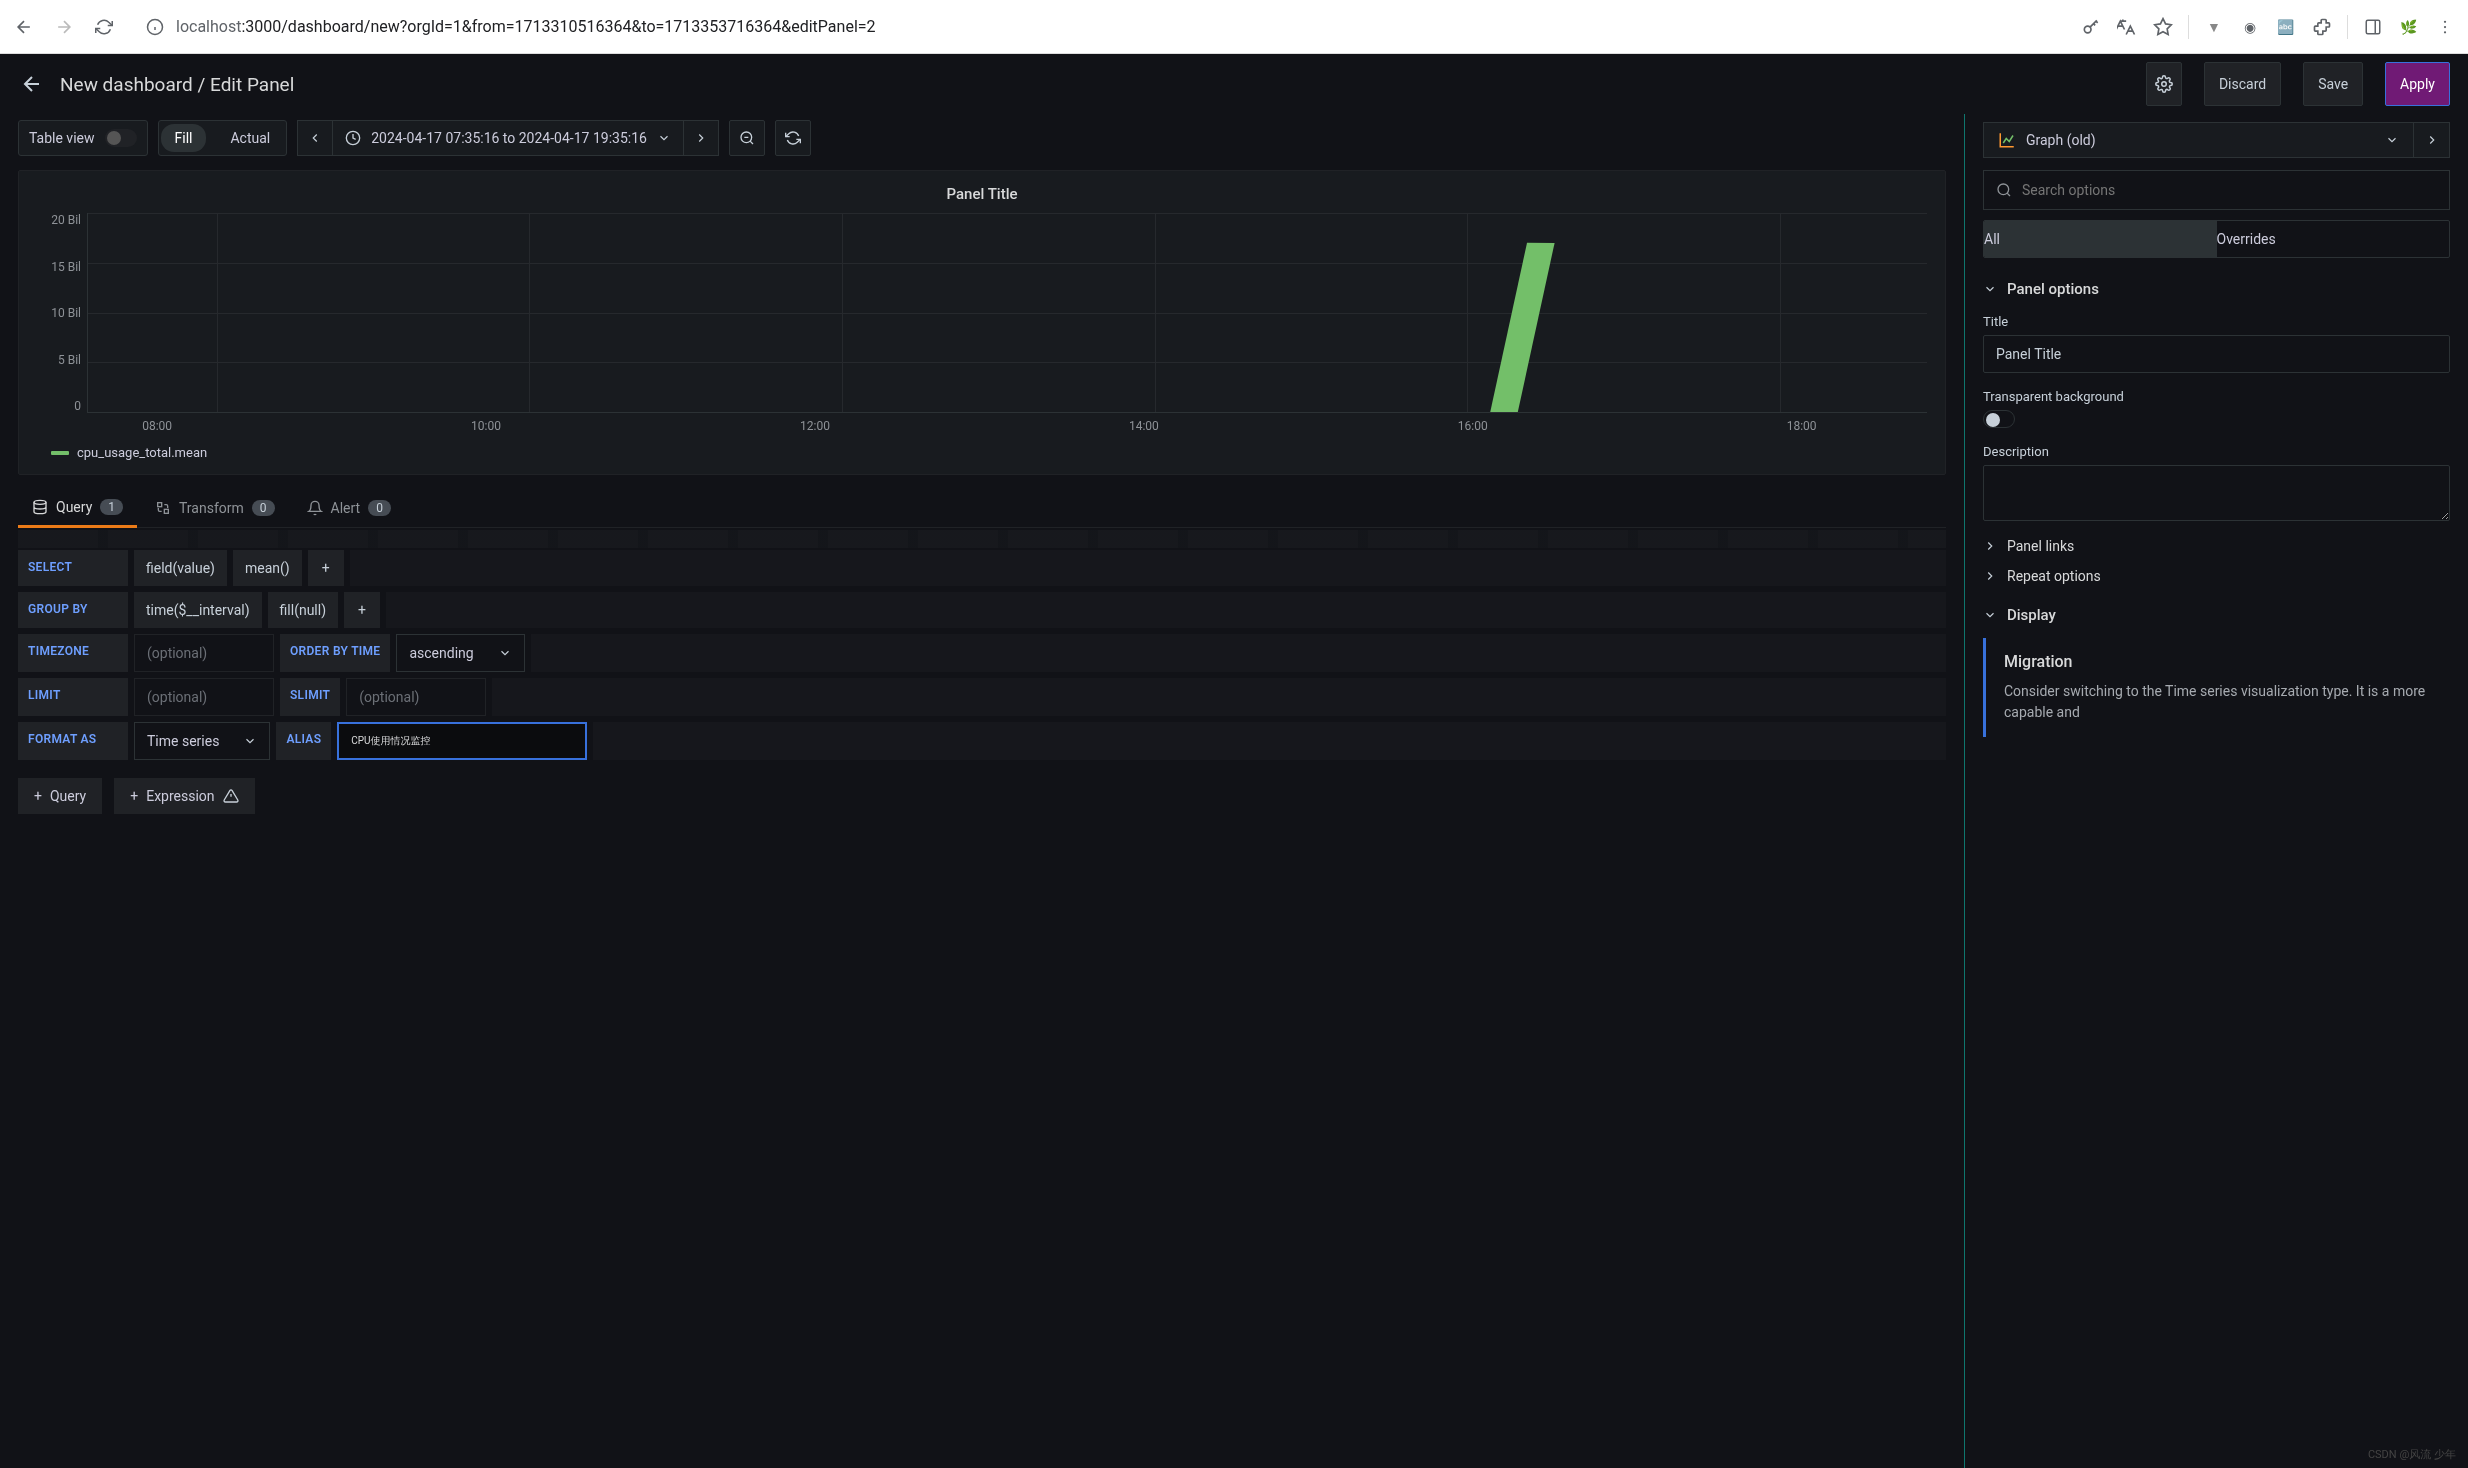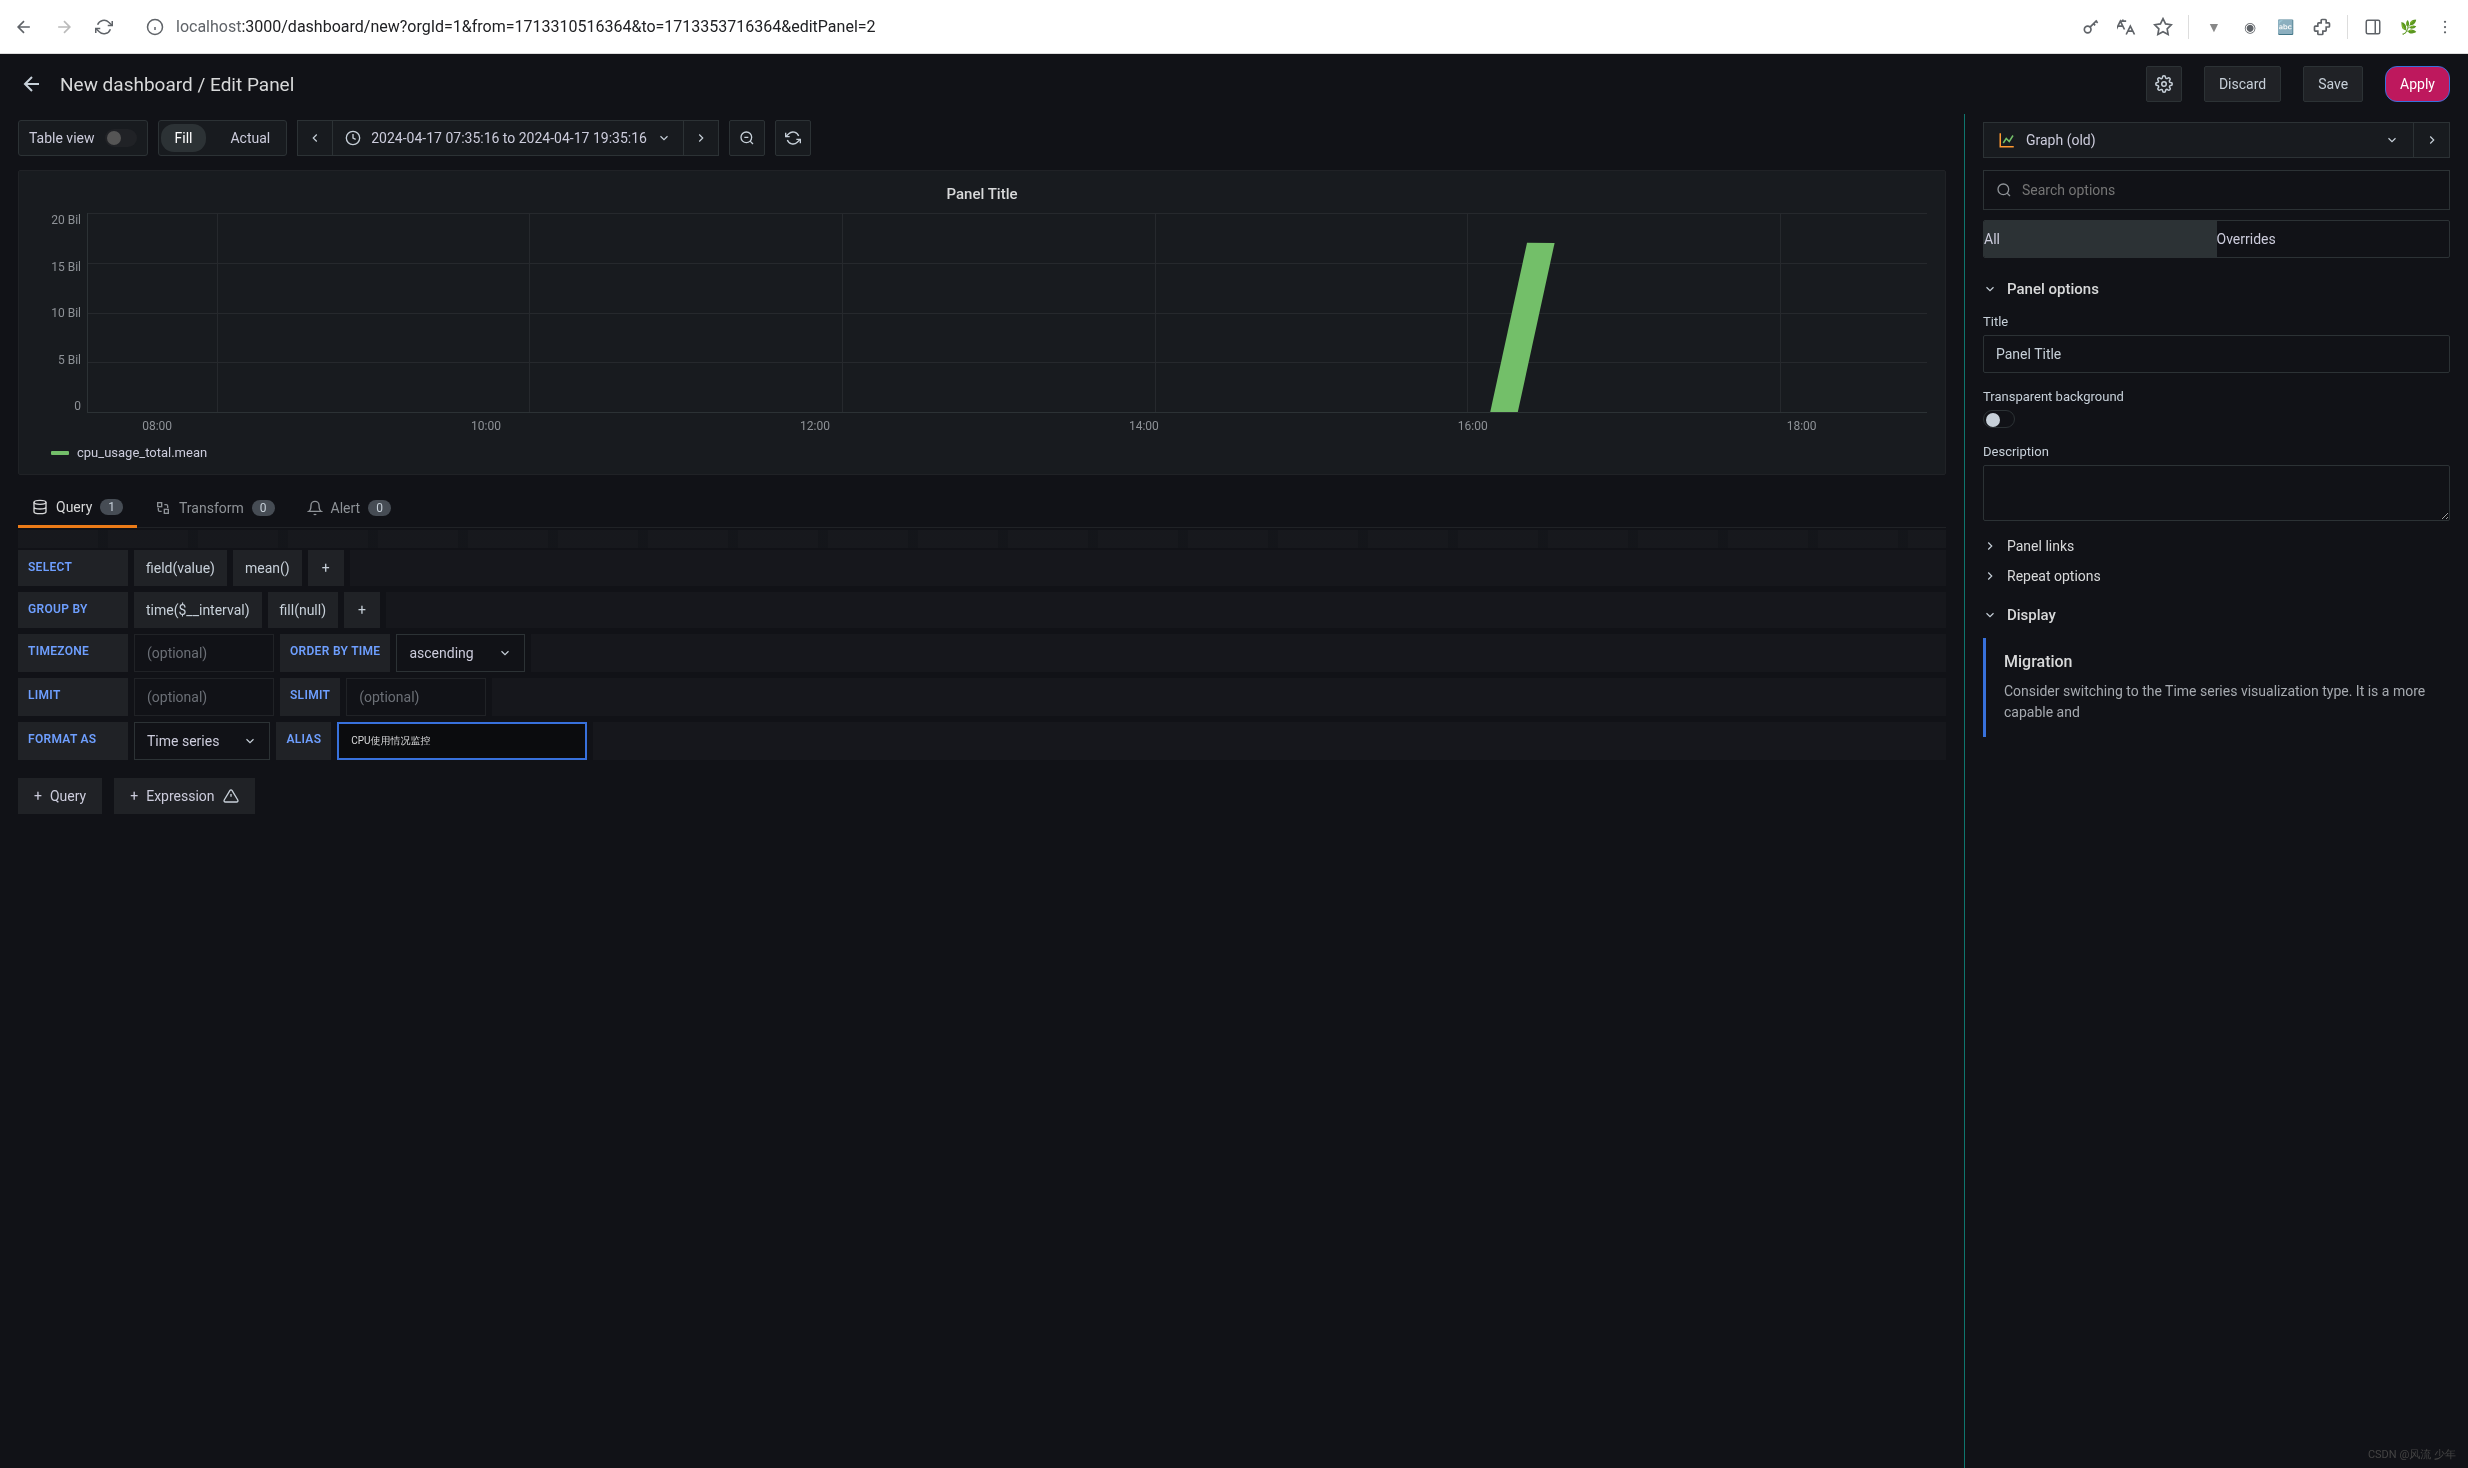--- a/index.html
+++ b/index.html
@@ -13,23 +13,23 @@
 .url-text { font-size: 16px; color: #202124; }
 .url-host-dim { color: #5f6368; }
 .browser-right { display: flex; align-items: center; gap: 14px; }
 .browser-icon { width: 22px; height: 22px; display:flex; align-items:center; justify-content:center; color:#5f6368; }
 
 
 .app-header { height: 60px; display: flex; align-items: center; padding: 0 18px; gap: 14px; }
 .back-arrow { width: 28px; height: 28px; display:flex; align-items:center; justify-content:center; cursor:pointer; }
 .breadcrumb { font-size: 19px; font-weight: 400; color: #d8d9da; }
 .header-spacer { flex: 1; }
-.hdr-btn { height: 36px; padding: 0 14px; border: 1px solid #2c3235; background: #202226; color: #c7d0d9; border-radius: 2px; display:flex; align-items:center; justify-content:center; cursor:pointer; font-size:14px; }
+.hdr-btn { height: 44px; padding: 0 14px; border: 1px solid #2c3235; background: #202226; color: #c7d0d9; border-radius: 2px; display:flex; align-items:center; justify-content:center; cursor:pointer; font-size:14px; }
 .hdr-btn.icon-only { width: 36px; padding: 0; }
-.hdr-btn.primary { background: #be185d; border-color:#3871dc; color:#fff;border-radius:12px; }
+.hdr-btn.primary { background: #701a75; border-color:#3871dc; color:#fff; }
 .hdr-btn + .hdr-btn { margin-left: 8px; }
 
 
 .main { display: flex; height: calc(100vh - 114px); }
 .left-col { flex: 1; display:flex; flex-direction:column; padding: 0 18px; }
 .right-col { width: 504px; border-left: 1px solid #0f766e; display:flex; flex-direction:column; padding: 0 18px; }
 
 
 .toolbar { display:flex; align-items:center; gap: 10px; height: 48px; }
 .tb-group { display:flex; align-items:center; gap:10px; padding:4px 10px; border:1px solid #2c3235; border-radius:3px; height:36px; background:#181b1f; }

